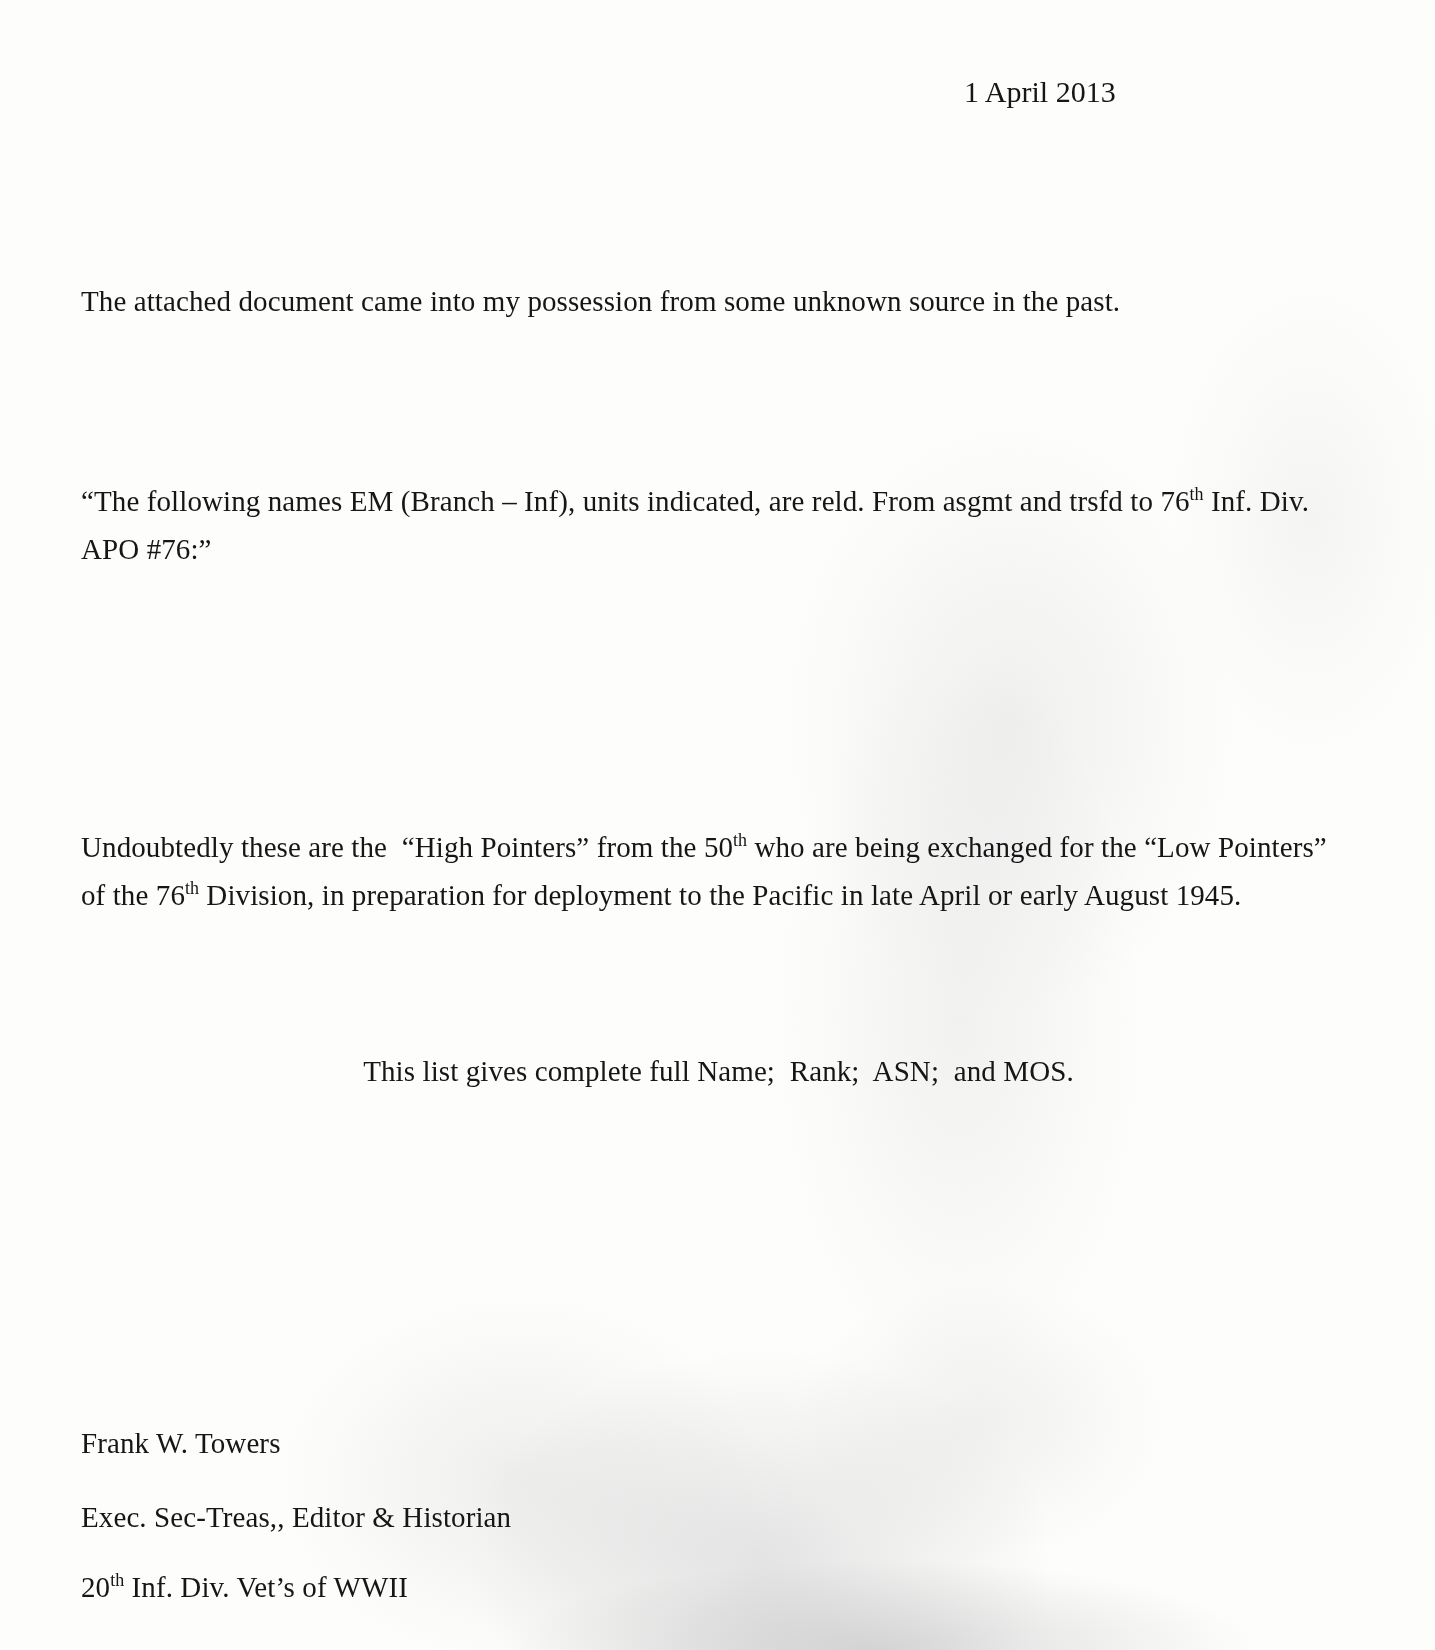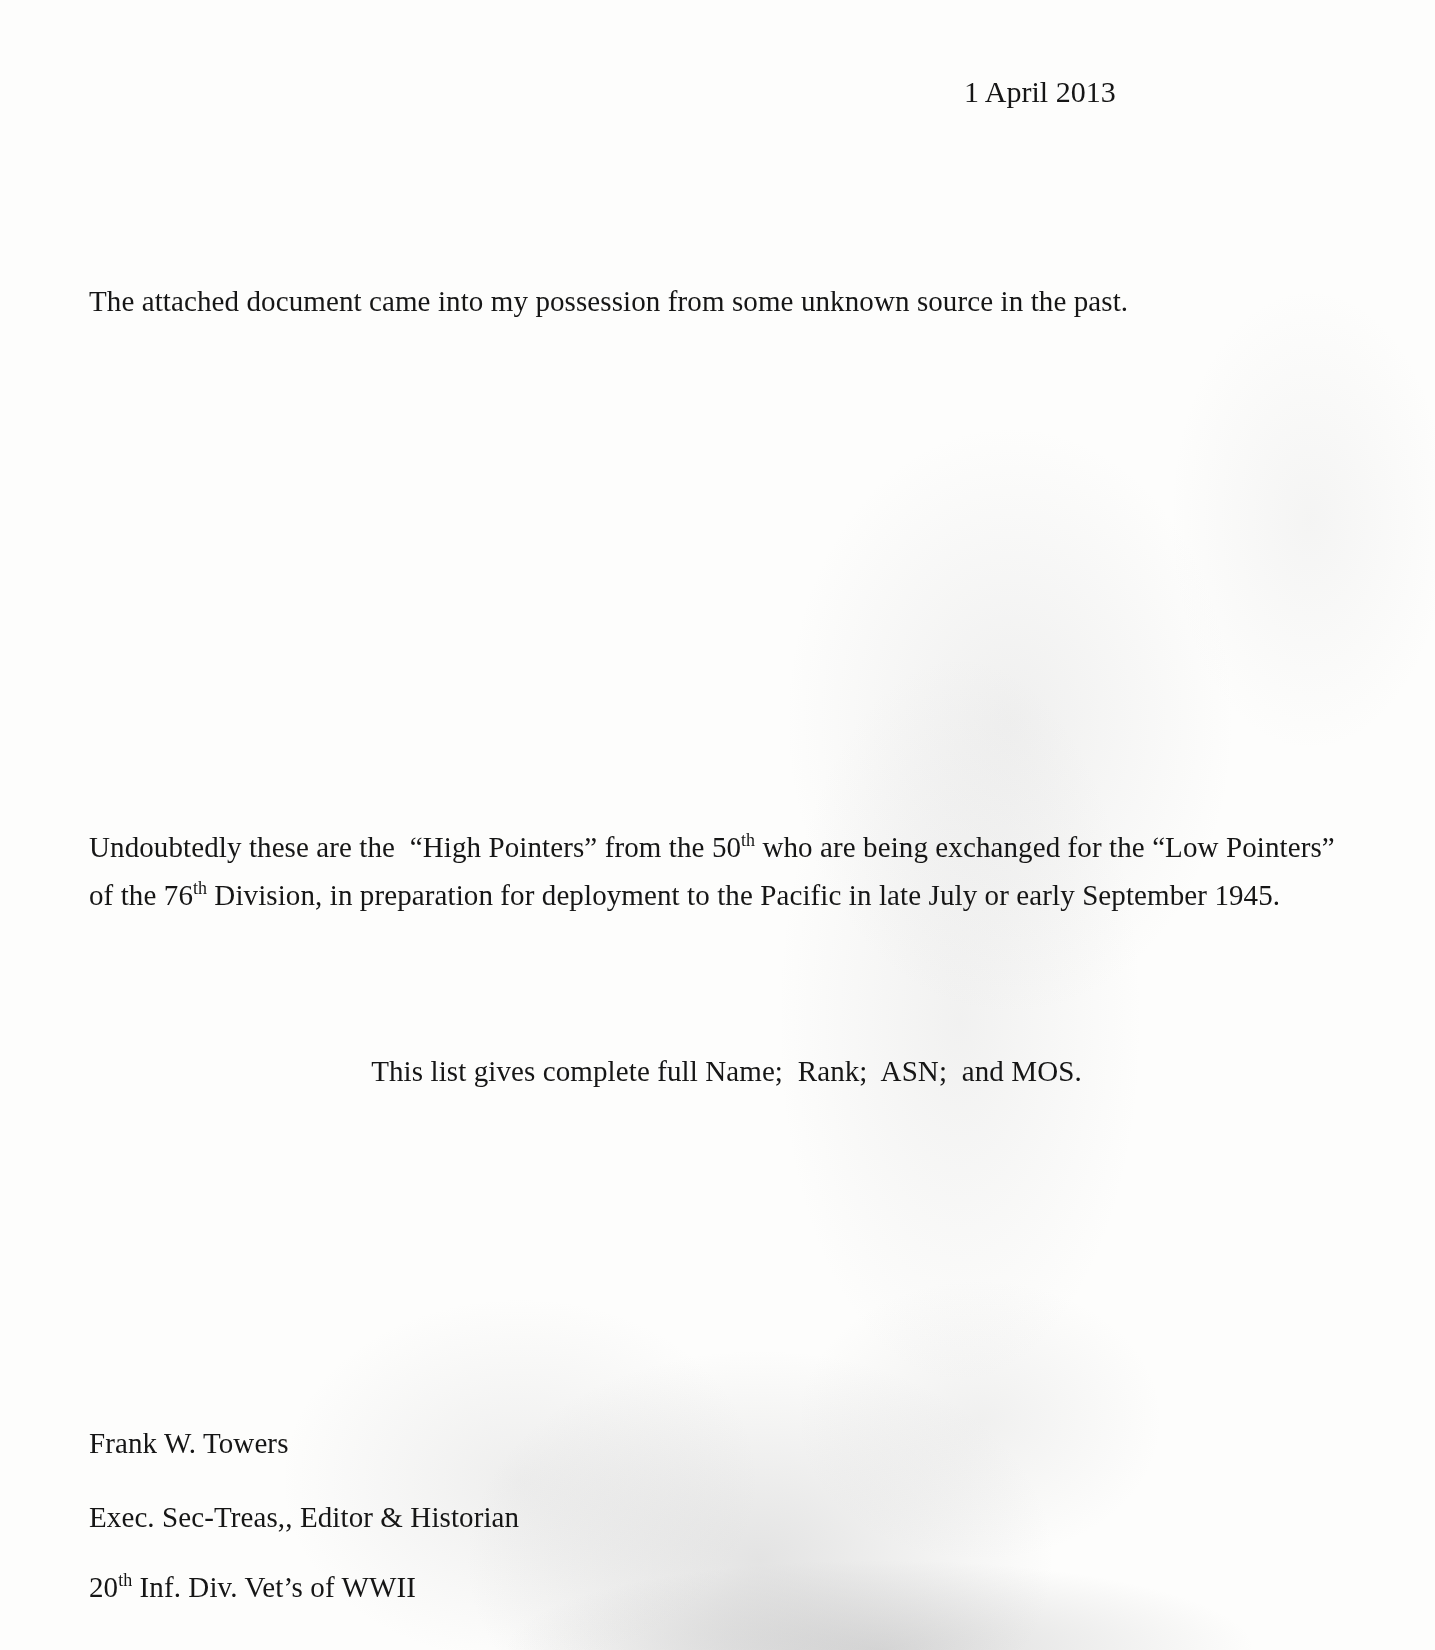--- a/index.html
+++ b/index.html
@@ -24,21 +24,21 @@
       radial-gradient(ellipse 260px 520px at 960px 1020px, rgba(168,168,170,0.14), transparent 70%),
       radial-gradient(ellipse 200px 330px at 1310px 520px, rgba(168,168,170,0.10), transparent 70%),
       radial-gradient(ellipse 420px 300px at 760px 1560px, rgba(150,150,152,0.25), transparent 70%),
       radial-gradient(ellipse 340px 260px at 520px 1480px, rgba(160,160,162,0.16), transparent 70%),
       radial-gradient(ellipse 260px 200px at 980px 1420px, rgba(160,160,162,0.14), transparent 70%),
       radial-gradient(ellipse 500px 120px at 880px 1650px, rgba(140,140,142,0.30), transparent 75%),
       linear-gradient(#fdfdfc, #fdfdfc);
   }
   .txt {
     position: absolute;
-    left: 89px;
+    left: 81px;
     width: 1275px;
     margin: 0;
     font-size: 29px;
     line-height: 1.64;
     white-space: pre-wrap;
     letter-spacing: 0.1px;
   }
   .date-line {
     position: absolute;
     left: 928px;
@@ -66,23 +66,24 @@
 </head>
 <body>
 
 <div class="page">
 
   <div class="date-line">1 April 2013</div>
 
   <p class="txt p1">The attached document came into my possession from some unknown source in the past.</p>
 
 
+  <p class="txt p3"><span>“The following names EM (Branch – Inf), units indicated, are reld. From asgmt and trsfd to 76</span><sup>th</sup><span> Inf. Div. APO #76:”</span></p>
 
 
-  <p class="txt p5"><span>Undoubtedly these are the  “High Pointers” from the 50</span><sup>th</sup><span> who are being exchanged for the “Low Pointers” of the 76</span><sup>th</sup><span> Division, in preparation for deployment to the Pacific in late July or early September 1945.</span></p>
+  <p class="txt p5"><span>Undoubtedly these are the  “High Pointers” from the 50</span><sup>th</sup><span> who are being exchanged for the “Low Pointers” of the 76</span><sup>th</sup><span> Division, in preparation for deployment to the Pacific in late April or early August 1945.</span></p>
 
   <p class="txt p6">This list gives complete full Name;  Rank;  ASN;  and MOS.</p>
 
   <p class="txt sig-name">Frank W. Towers</p>
 
   <p class="txt sig-title">Exec. Sec-Treas,, Editor &amp; Historian</p>
 
   <p class="txt sig-org"><span>20</span><sup>th</sup><span> Inf. Div. Vet’s of WWII</span></p>
 
 </div>

